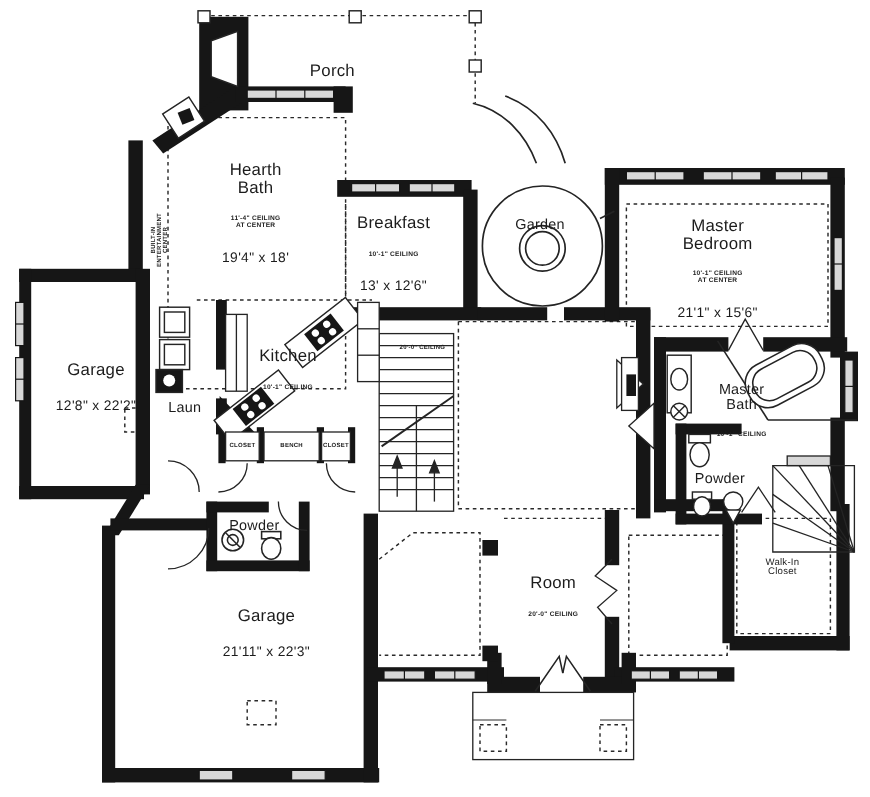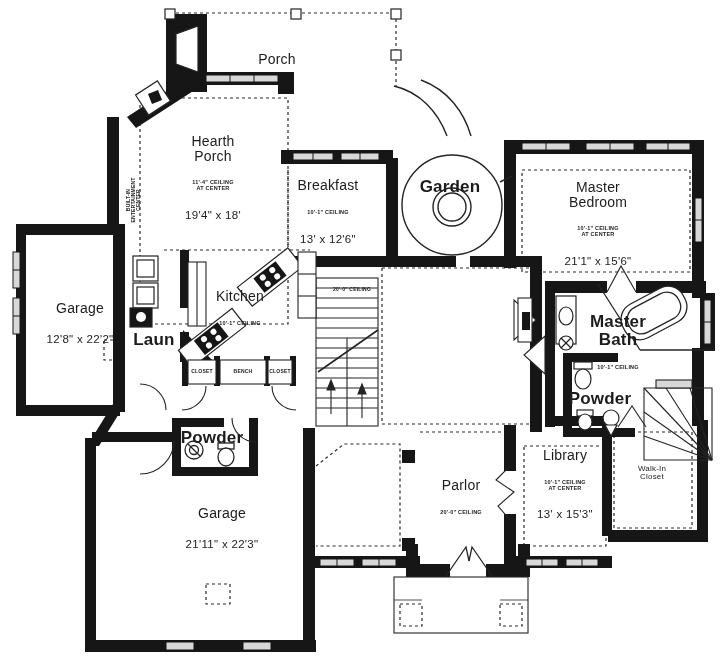--- a/index.html
+++ b/index.html
@@ -7,21 +7,21 @@
     position:relative;width:725px;height:664px;background:#ffffff;
     font-family:"Liberation Sans",sans-serif;color:#1c1c1c;overflow:hidden;
   }
   svg{position:absolute;left:0;top:0;}
   .lbl{
     position:absolute;transform:translate(-50%,-50%);
     text-align:center;white-space:pre-line;line-height:1.02;
     color:#1c1c1c;pointer-events:none;
   }
   .room-name{display:block;font-size:14px;letter-spacing:.2px;}
-  .room-name.md{font-size:17px;font-weight:bold;}
+  .room-name.md{font-size:12px;}
   .room-name.sm{font-size:8px;font-weight:normal;}
   .ceil{display:block;font-size:5.5px;font-weight:bold;letter-spacing:.2px;margin-top:1px;}
   .dims{display:block;font-size:11.5px;margin-top:2px;letter-spacing:.3px;}
   .tiny{font-size:5px;font-weight:bold;letter-spacing:.2px;}
   .vert{transform:translate(-50%,-50%) rotate(-90deg);}
 </style>
 </head>
 <body>
 
 <div class="plan">
@@ -311,21 +311,21 @@
     <rect x="522" y="312" width="8" height="18" fill="#161616"></rect>
   </g>
 </svg>
 
 <div class="lbl" style="left:277px;top:59px;">
   <span class="room-name">Porch</span>
 </div>
 
 <div class="lbl" style="left:213px;top:178px;">
   <span class="room-name">Hearth
-Porch</span>
+Bath</span>
   <span class="ceil">11'-4" CEILING
 AT CENTER</span>
   <span class="dims">19'4" x 18'</span>
 </div>
 
 <div class="lbl" style="left:328px;top:212px;">
   <span class="room-name">Breakfast</span>
   <span class="ceil">10'-1" CEILING</span>
   <span class="dims">13' x 12'6"</span>
 </div>
@@ -366,30 +366,24 @@
 <div class="lbl" style="left:600px;top:399px;">
   <span class="room-name md">Powder</span>
 </div>
 
 <div class="lbl" style="left:212px;top:438px;">
   <span class="room-name md">Powder</span>
 </div>
 
 
 <div class="lbl" style="left:461px;top:497px;">
-  <span class="room-name">Parlor</span>
+  <span class="room-name">Room</span>
   <span class="ceil">20'-0" CEILING</span>
 </div>
 
-<div class="lbl" style="left:565px;top:485px;">
-  <span class="room-name">Library</span>
-  <span class="ceil">10'-1" CEILING
-AT CENTER</span>
-  <span class="dims">13' x 15'3"</span>
-</div>
 
 <div class="lbl" style="left:652px;top:473px;">
   <span class="room-name sm">Walk-In
 Closet</span>
 </div>
 
 <div class="lbl" style="left:222px;top:528px;">
   <span class="room-name">Garage</span>
   <span class="dims">21'11" x 22'3"</span>
 </div>

